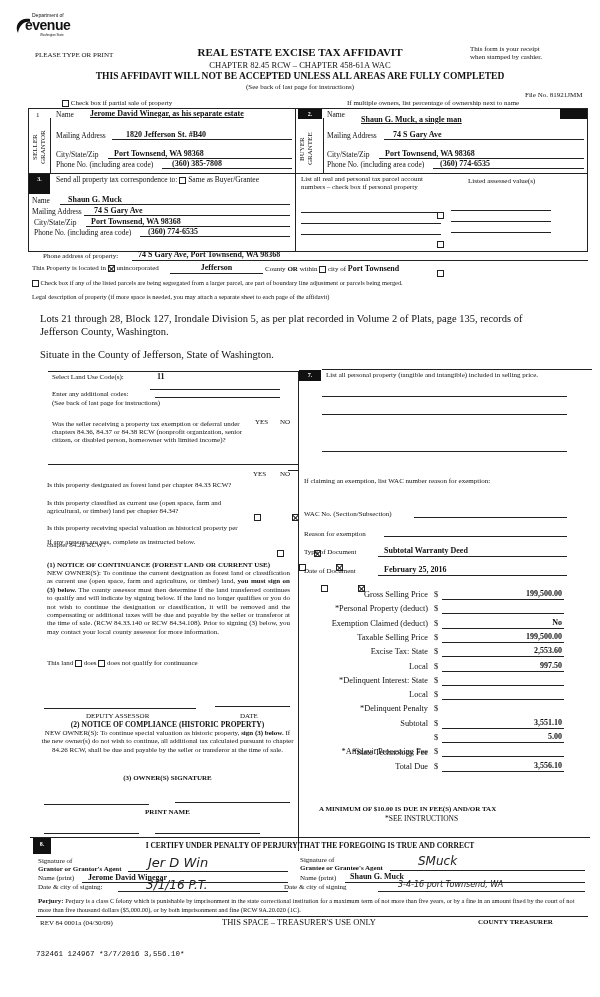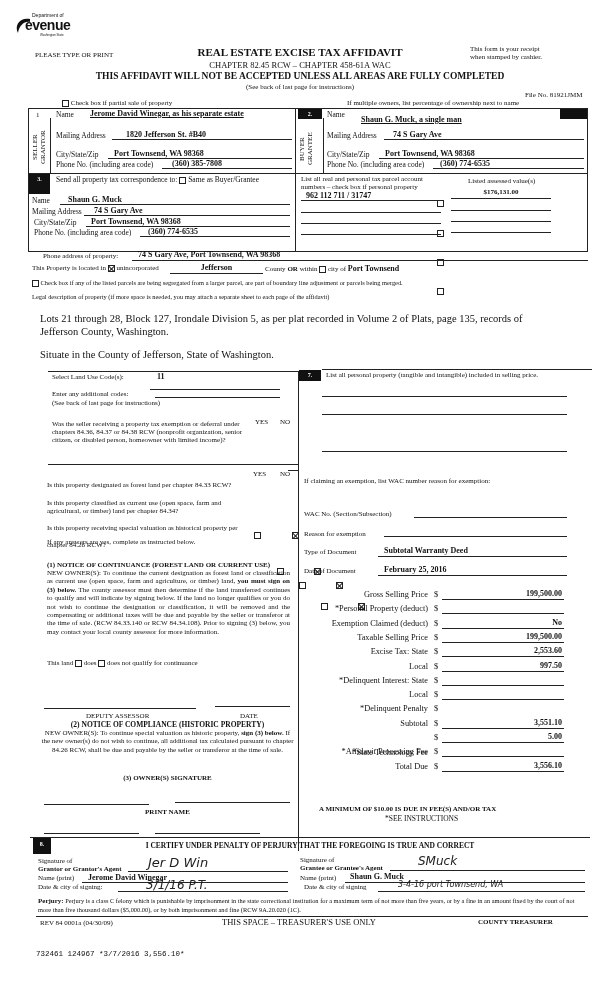--- a/index.html
+++ b/index.html
@@ -114,21 +114,20 @@
 <div class="abs fill" style="left:91px;top:217px;">Port Townsend, WA 98368</div>
 <div class="abs s75" style="left:34px;top:228px;">Phone No. (including area code)</div>
 <div class="line" style="left:140px;top:236px;width:150px;"></div>
 <div class="abs fill" style="left:148px;top:227px;">(360) 774-6535</div>
 
 
 <div class="abs s7" style="left:301px;top:175px;">List all real and personal tax parcel account</div>
 <div class="abs s7" style="left:301px;top:183px;">numbers – check box if personal property</div>
 <div class="abs s7" style="left:468px;top:177px;">Listed assessed value(s)</div>
 <div id="parcel-rows">
-    <div><div class="line" style="left:301px;top:200px;width:140px;"></div><div class="abs fill" style="left:306px;top:191px;">962 112 711 / 31747</div><span class="abs cb" style="left:437px;top:193px;"></span><div class="line" style="left:451px;top:198px;width:100px;"></div><div class="abs b s7 center" style="left:451px;top:188px;width:100px;">$176,131.00</div></div>
     <div><div class="line" style="left:301px;top:212px;width:140px;"></div><div class="abs fill" style="left:306px;top:203px;"></div><span class="abs cb" style="left:437px;top:205px;"></span><div class="line" style="left:451px;top:210px;width:100px;"></div><div class="abs b s7 center" style="left:451px;top:200px;width:100px;"></div></div>
     <div><div class="line" style="left:301px;top:223px;width:140px;"></div><div class="abs fill" style="left:306px;top:214px;"></div><span class="abs cb" style="left:437px;top:216px;"></span><div class="line" style="left:451px;top:221px;width:100px;"></div><div class="abs b s7 center" style="left:451px;top:211px;width:100px;"></div></div>
     <div><div class="line" style="left:301px;top:234px;width:140px;"></div><div class="abs fill" style="left:306px;top:225px;"></div><span class="abs cb" style="left:437px;top:227px;"></span><div class="line" style="left:451px;top:232px;width:100px;"></div><div class="abs b s7 center" style="left:451px;top:222px;width:100px;"></div></div>
   </div>
 
 
 <div class="abs s7" style="left:43px;top:252px;">Phone address of property:</div>
 <div class="line" style="left:132px;top:260px;width:456px;"></div>
 <div class="abs fill" style="left:138px;top:250px;">74 S Gary Ave, Port Townsend, WA  98368</div>
 
@@ -339,21 +338,21 @@
 <div class="line" style="left:118px;top:891px;width:170px;"></div>
 <div class="abs sig" style="left:146px;top:878px;font-size:12px;">3/1/16    P.T.</div>
 
 <div class="abs s7" style="left:300px;top:856px;">Signature of</div>
 <div class="abs b s7" style="left:300px;top:864px;">Grantee or Grantee's Agent</div>
 <div class="line" style="left:390px;top:870px;width:195px;"></div>
 <div class="abs sig" style="left:418px;top:854px;font-size:12px;">SMuck</div>
 <div class="abs s7" style="left:300px;top:874px;">Name (print)</div>
 <div class="line" style="left:345px;top:882px;width:240px;"></div>
 <div class="abs fill" style="left:350px;top:872px;">Shaun G. Muck</div>
-<div class="abs s7" style="left:304px;top:883px;">Date &amp; city of signing</div>
+<div class="abs s7" style="left:284px;top:883px;">Date &amp; city of signing</div>
 <div class="line" style="left:378px;top:891px;width:207px;"></div>
 <div class="abs sig" style="left:398px;top:880px;font-size:8px;">3-4-16   port Townsend, WA</div>
 
 <div class="abs" style="left:38px;top:897px;width:548px;font-size:6.4px;line-height:8.5px;">
   <b style="font-size:7px;">Perjury:</b> <span>Perjury is a class C felony which is punishable by imprisonment in the state correctional institution for a maximum term of not more than five years, or by a fine in an amount fixed by the court of not more than five thousand dollars ($5,000.00), or by both imprisonment and fine (RCW 9A.20.020 (1C).</span>
 </div>
 <div class="hl" style="left:36px;top:916px;width:552px;"></div>
 <div class="abs s7" style="left:40px;top:919px;">REV 84 0001a (04/30/09)</div>
 <div class="abs" style="left:222px;top:917px;font-size:8.5px;">THIS SPACE – TREASURER'S USE ONLY</div>
 <div class="abs b s7" style="left:478px;top:918px;">COUNTY TREASURER</div>

